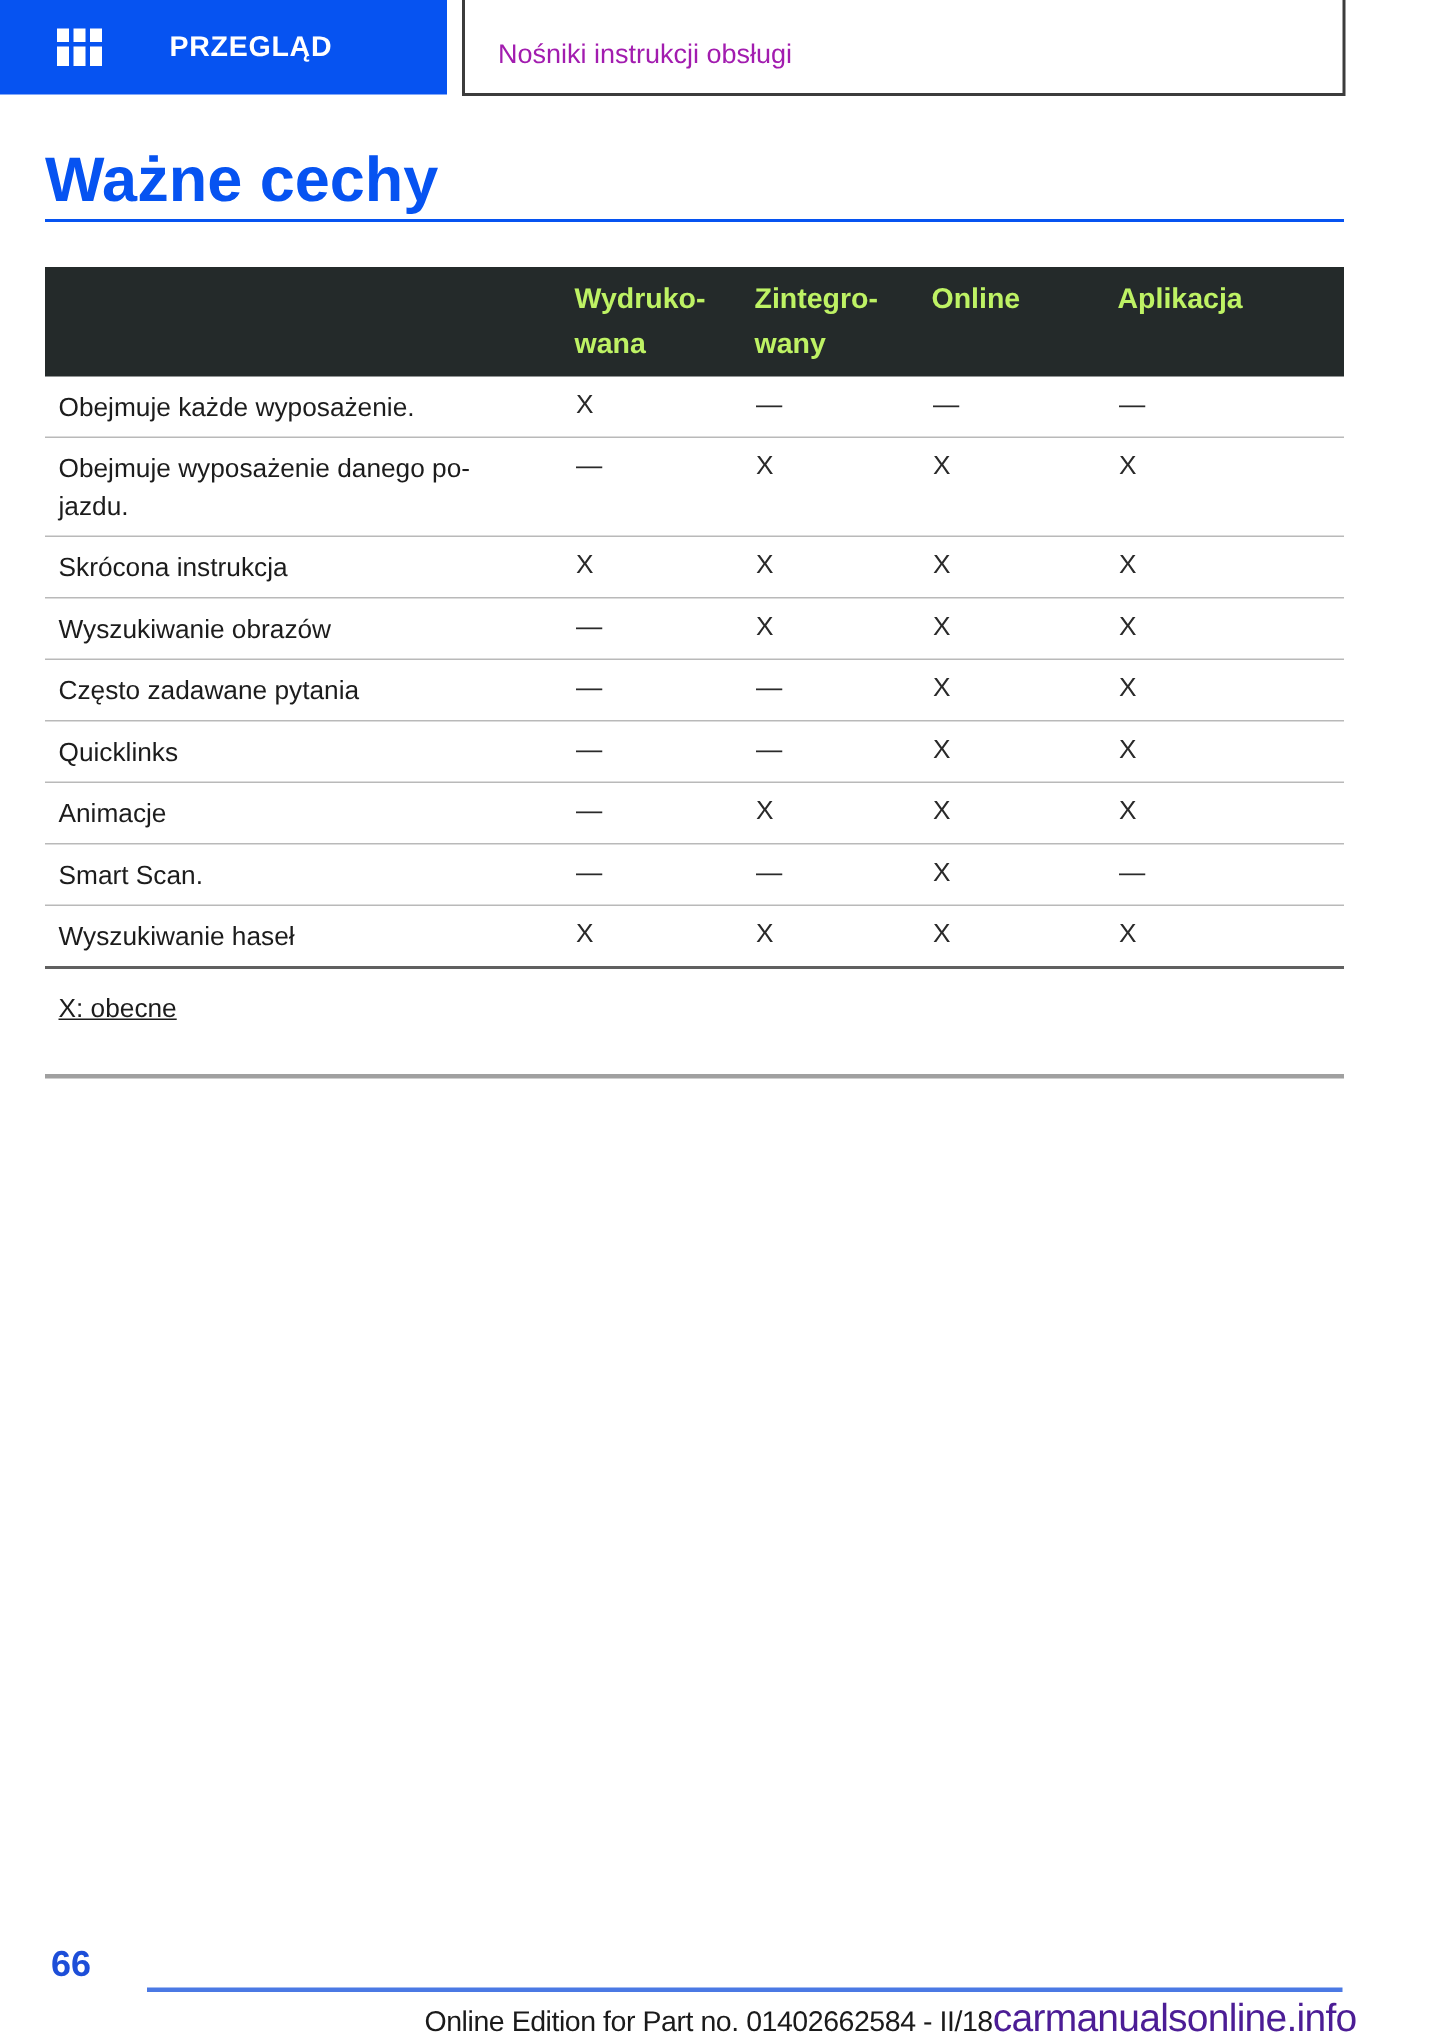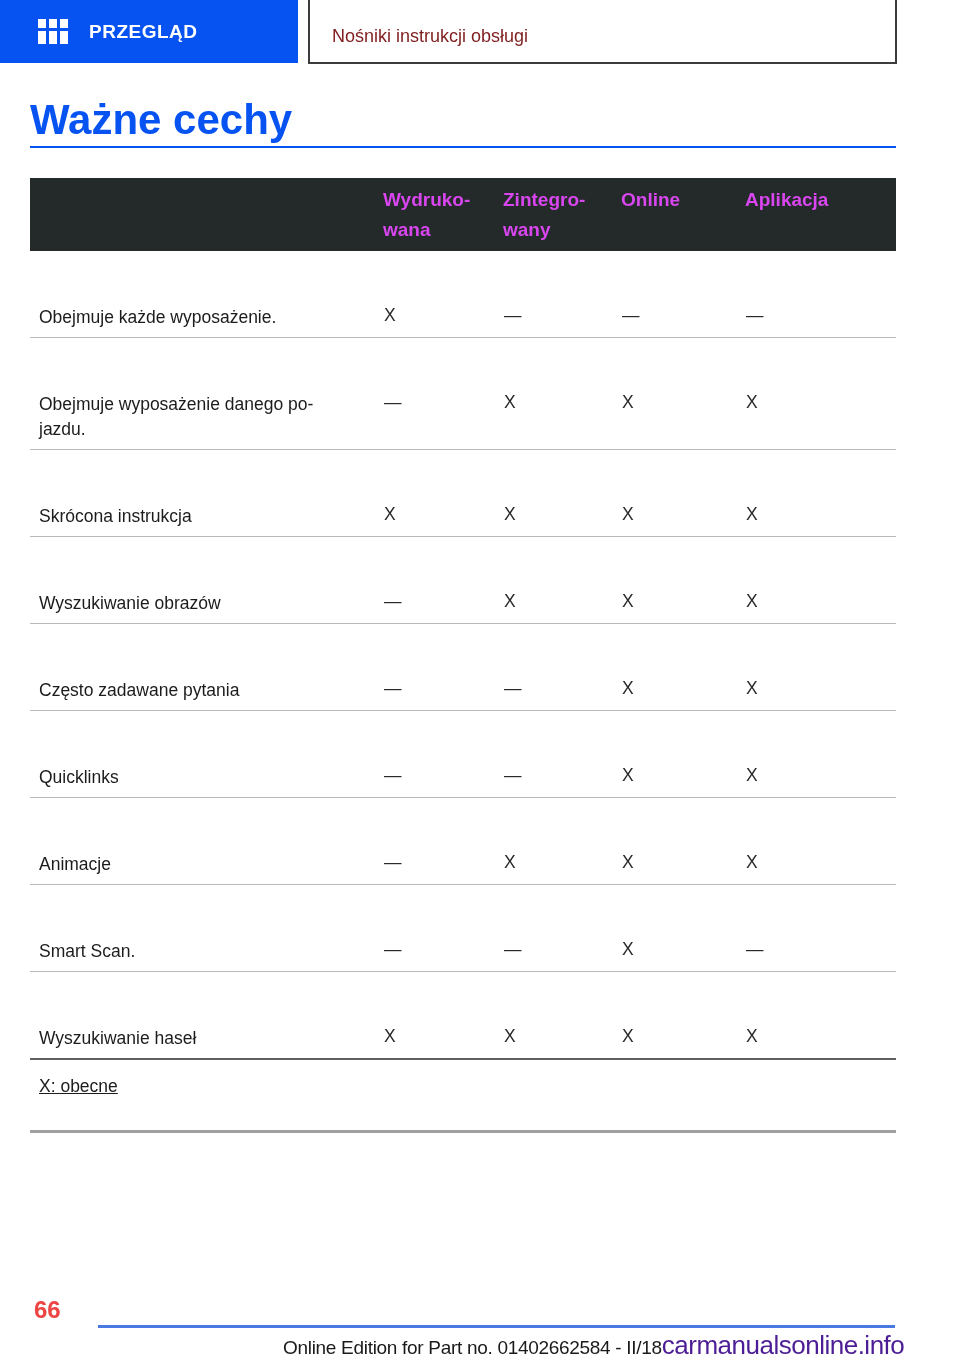--- a/index.html
+++ b/index.html
@@ -16,20 +16,21 @@
 
   
   .chapter-box {
     position: absolute;
     left: 0; top: 0;
     width: 298px; height: 63px;
     background: #0653f1;
     display: flex;
     align-items: center;
     padding-left: 38px;
+    gap: 24px;
   }
   .grid-icon {
     display: inline-grid;
     grid-template-columns: repeat(3, 8px);
     grid-template-rows: 9px 13px;
     column-gap: 3px;
     row-gap: 3px;
   }
   .grid-icon i { background: #ffffff; display: block; }
   .chapter-label {
@@ -42,21 +43,21 @@
   .section-box {
     position: absolute;
     left: 308px; top: -3px;
     width: 589px; height: 67px;
     background: #ffffff;
     border: 2px solid #3c3c3c;
     display: flex;
     align-items: center;
     padding: 12px 0 0 22px;
   }
-  .section-label { font-size: 18px; color: #7f1d1d; }
+  .section-label { font-size: 18px; color: #a21caf; }
 
   
   .page-title {
     position: absolute;
     left: 30px; top: 96px;
     font-size: 42px;
     font-weight: bold;
     color: #0653f1;
     letter-spacing: 0px;
   }
@@ -73,52 +74,52 @@
     left: 30px; top: 178px;
     width: 866px;
     font-size: 17.5px;
   }
   .t-row {
     display: grid;
     grid-template-columns: 345px 120px 118px 124px 159px;
   }
   .t-head {
     background: #242a2a;
-    color: #d946ef;
+    color: #bef264;
     font-weight: bold;
     font-size: 19px;
     min-height: 67px;
   }
   .t-head .t-cell {
     white-space: pre-line;
     line-height: 30px;
     padding: 7px 4px 6px 8px;
   }
   .t-cell { padding: 8px 4px 7px 9px; }
-  .t-body .t-row { border-bottom: 1px solid #b9b9b9; margin-top: 46px; }
+  .t-body .t-row { border-bottom: 1px solid #b9b9b9; }
   .t-body .t-row:last-child { border-bottom: none; }
   .row-label { white-space: pre-line; line-height: 25px; }
   .row-single { min-height: 39px; }
   .row-double { min-height: 64px; }
   .t-val { color: #2a2a2a; }
   .t-legend {
     border-top: 2px solid #606060;
     border-bottom: 3px solid #a0a0a0;
     padding: 10px 4px 12px 9px;
     min-height: 75px;
   }
   .t-legend .legend-line { line-height: 32px; text-decoration: underline; }
 
   
   .page-number {
     position: absolute;
     left: 34px; top: 1296px;
     font-size: 24px;
     font-weight: bold;
-    color: #ef4444;
+    color: #1d4ed8;
   }
   .footer-rule {
     position: absolute;
     left: 98px; top: 1325px;
     width: 797px; height: 3px;
     background: #4b79e4;
   }
   .footer-line {
     position: absolute;
     left: 283px; top: 1330px;

